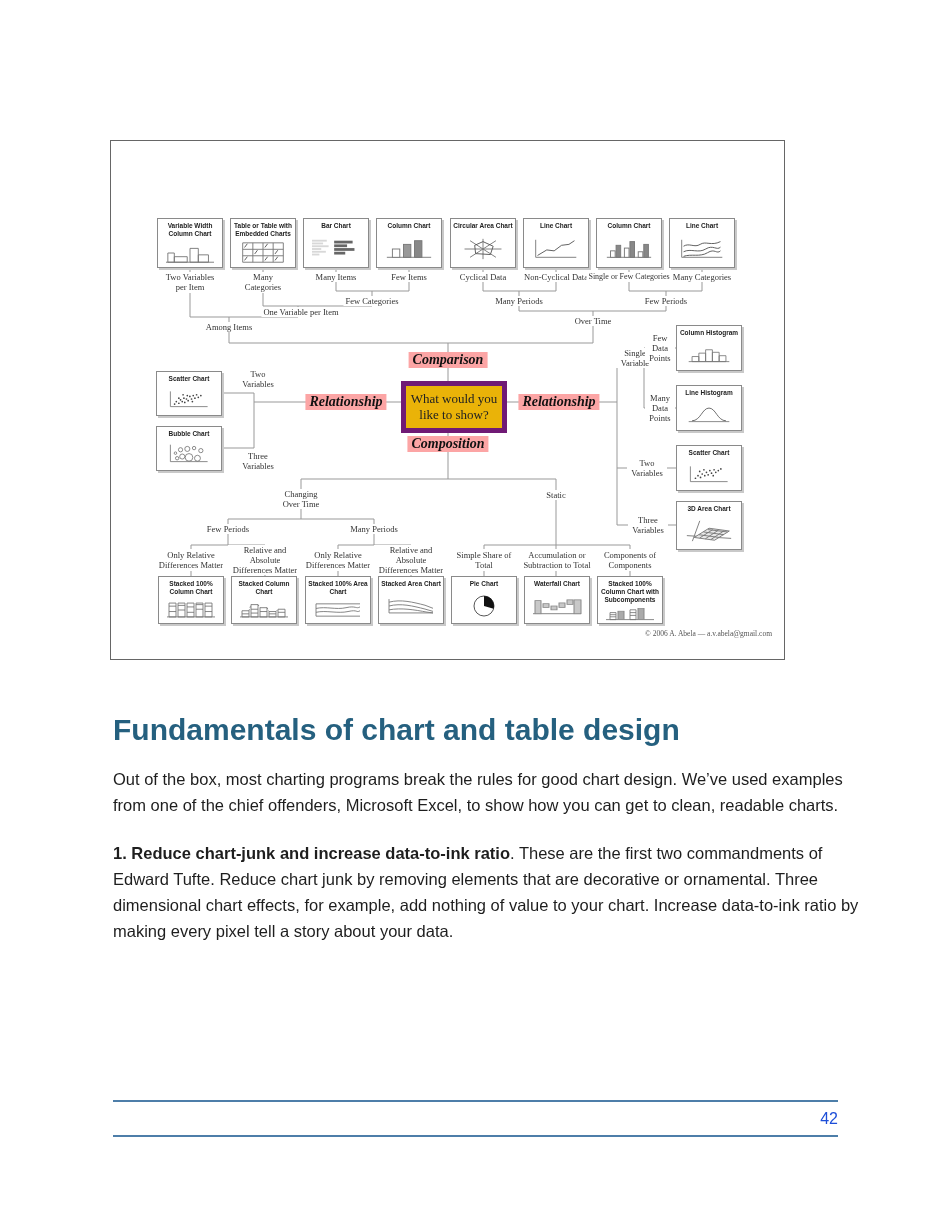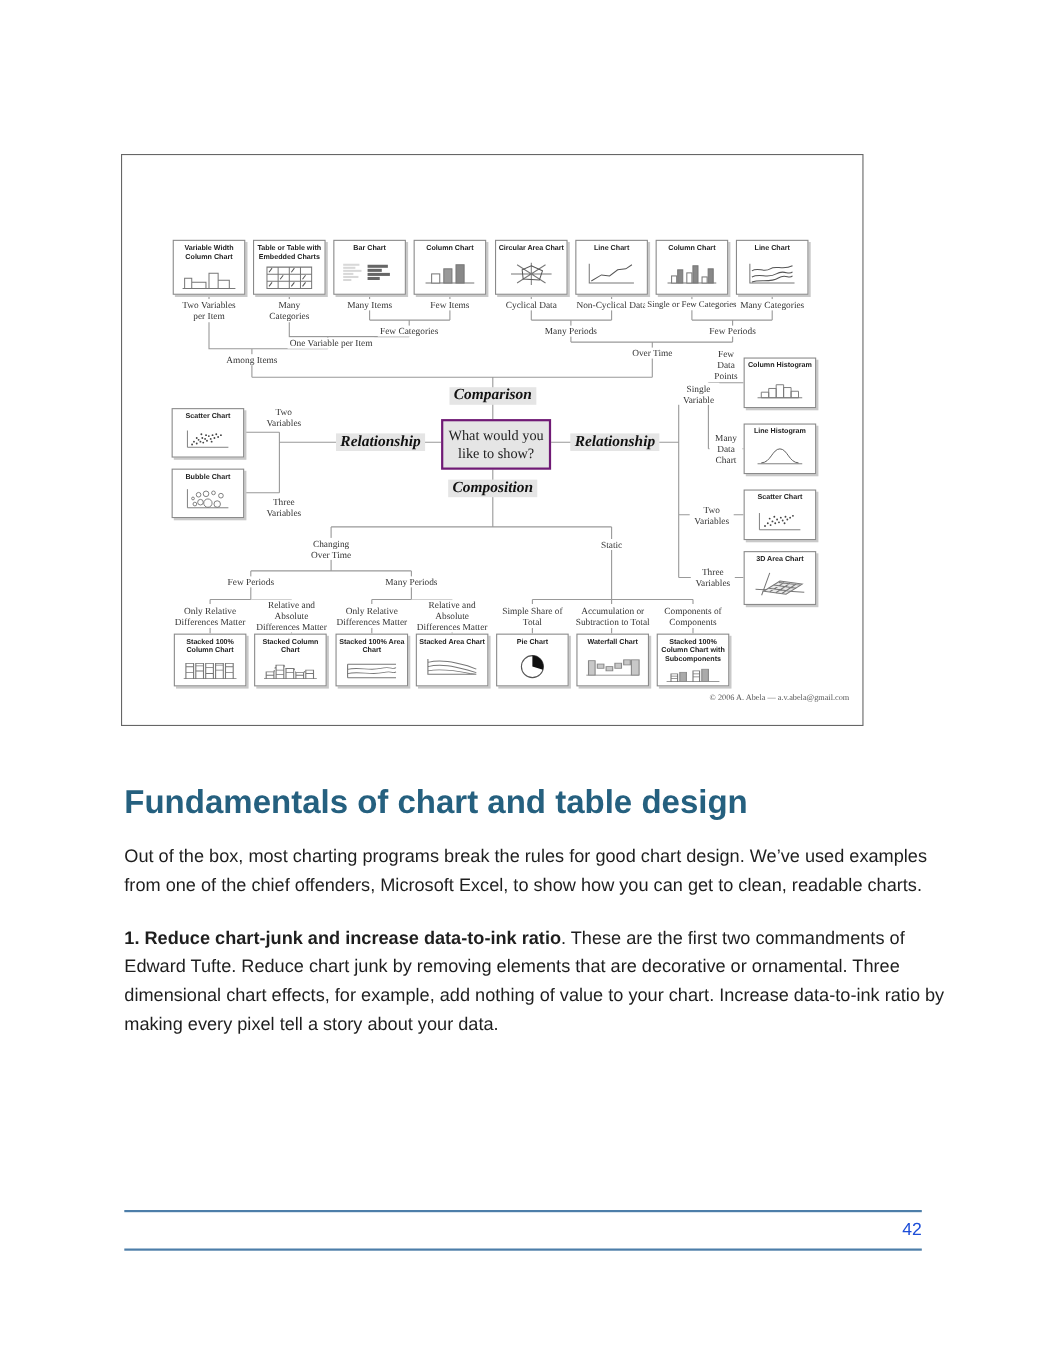--- a/index.html
+++ b/index.html
@@ -17,23 +17,23 @@
           font:bold 21px "Liberation Serif",serif;color:#151515;letter-spacing:.3px;z-index:2;}
   .cbox{position:absolute;width:66px;background:#fff;border:1px solid #8a8a8a;
         box-shadow:2px 2px 0 #c9c9c9;display:flex;flex-direction:column;z-index:2;box-sizing:border-box;}
   .cbox .bt{font:bold 6.5px/1.25 "Liberation Sans",sans-serif;text-align:center;
             padding:3px 2px 0 2px;color:#222;}
   .cbox svg{display:block;margin:auto;}
   .lbl{position:absolute;transform:translate(-50%,-50%);font:8.5px/1.18 "Liberation Serif",serif;
        color:#333;text-align:center;background:#fff;white-space:nowrap;z-index:3;padding:0 2px;}
   .lbl.wrap{white-space:normal;}
   .branch{position:absolute;transform:translate(-50%,-50%);font:italic bold 14px "Liberation Serif",serif;
-          color:#111;background:#e5e5e5;z-index:3;padding:0 4px;white-space:nowrap;}
-  .qbox{position:absolute;left:290px;top:240px;width:96px;height:42px;border:2px solid #701a75;
-        background:#e5e5e5;z-index:3;display:flex;align-items:center;justify-content:center;
+          color:#111;background:#fca5a5;z-index:3;padding:0 4px;white-space:nowrap;}
+  .qbox{position:absolute;left:290px;top:240px;width:96px;height:42px;border:5px solid #701a75;
+        background:#eab308;z-index:3;display:flex;align-items:center;justify-content:center;
         text-align:center;font:13px/1.25 "Liberation Serif",serif;color:#222;}
   .credit{position:absolute;right:12px;top:488px;font:7.5px "Liberation Serif",serif;color:#555;z-index:3;}
   .thumb{stroke:#777;fill:none;stroke-width:1;}
 
   
   #article{position:absolute;left:113px;top:712px;width:748px;color:#1e1e1e;}
   #article h1{margin:0 0 18px 0;font:bold 30px/36px "Liberation Sans",sans-serif;color:#25607f;}
   #article p{margin:0 0 22px 0;font:16.5px/26px "Liberation Sans",sans-serif;}
   #article .lead{font-weight:bold;}
 
@@ -212,22 +212,22 @@
           <circle cx="20" cy="8" r="2.5"></circle>
           <circle cx="28" cy="7" r="3"></circle>
           <circle cx="36" cy="6" r="2"></circle>
           <circle cx="44" cy="9" r="2.5"></circle>
           <circle cx="14" cy="12" r="1.5"></circle>
       </svg>
     </div>
     <div class="lbl wrap" style="left:147px;top:320px;width:36px">Three Variables</div>
 
     <div class="lbl wrap" style="left:524px;top:217px;width:34px">Single Variable</div>
-    <div class="lbl wrap" style="left:549px;top:191px;width:26px">Few Data Points</div>
-    <div class="lbl wrap" style="left:549px;top:267px;width:26px">Many Data Chart</div>
+    <div class="lbl wrap" style="left:549px;top:207px;width:26px">Few Data Points</div>
+    <div class="lbl wrap" style="left:549px;top:267px;width:26px">Many Data Points</div>
     <div class="lbl wrap" style="left:536px;top:327px;width:36px">Two Variables</div>
     <div class="lbl wrap" style="left:537px;top:384px;width:36px">Three Variables</div>
 
     <div class="cbox" style="left:565px;top:184px;height:46px">
       <div class="bt">Column Histogram</div>
       <svg width="60" height="22" viewBox="0 0 60 26" class="thumb">
         <path d="M6,22H54 M10,16h8v6h-8z M18,12h8v10h-8z M26,8h8v14h-8z M34,11h8v11h-8z M42,15h8v7h-8z"></path>
       </svg>
     </div>
     <div class="cbox" style="left:565px;top:244px;height:46px">

